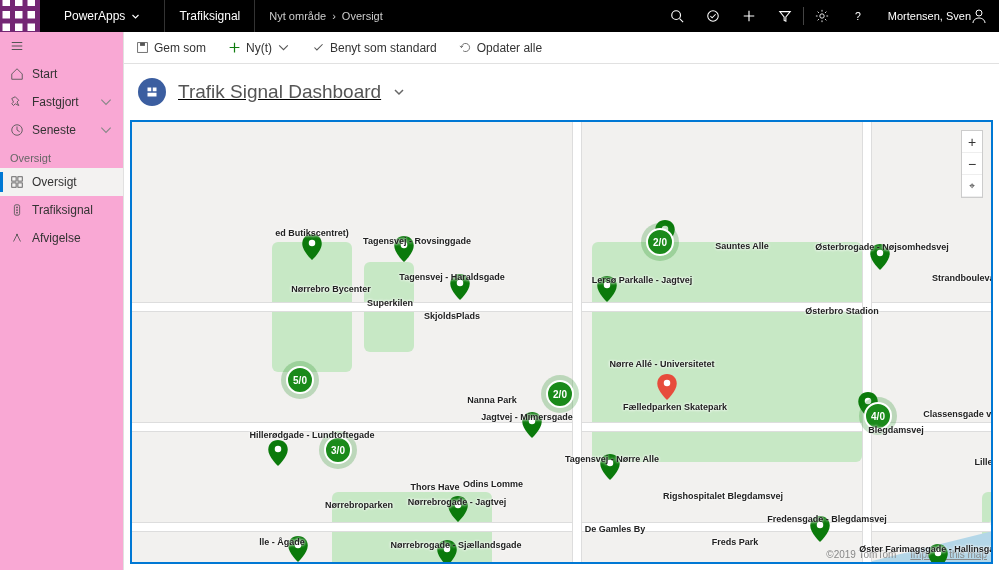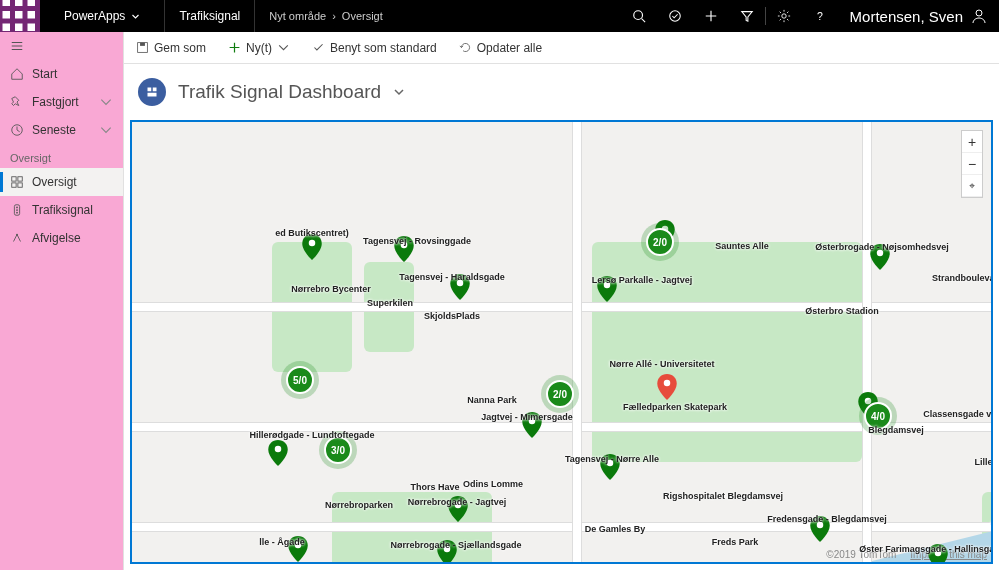--- a/index.html
+++ b/index.html
@@ -5,35 +5,35 @@
 *{box-sizing:border-box;margin:0;padding:0;font-family:"Segoe UI",Arial,sans-serif;}
 html,body{width:999px;height:570px;overflow:hidden;background:#fff;}
 .topbar{height:32px;background:#000;color:#fff;display:flex;align-items:center;font-size:12px;}
 .waffle{width:40px;height:32px;display:flex;align-items:center;justify-content:center;background:#742774;color:#fff;}
 .brand{padding:0 24px;display:flex;align-items:center;gap:6px;}
 .appname{padding:0 14px;border-left:1px solid #333;height:100%;display:flex;align-items:center;}
 .bc{padding:4px 14px;border-left:1px solid #333;height:100%;display:flex;align-items:center;gap:6px;color:#ccc;font-size:11px;justify-content:center;}
 .topbar .spacer{flex:1;}
 .ticon{width:36px;height:32px;display:flex;align-items:center;justify-content:center;color:#fff;}
 .ticon svg{width:14px;height:14px;}
-.user{padding:0 12px;display:flex;align-items:center;gap:8px;font-size:15px;}
+.user{padding:0 12px;display:flex;align-items:center;font-size:11px;}
 .shell{display:flex;height:calc(570px - 32px);}
 .sidebar{width:124px;border-right:1px solid #e1e1e1;background:#f9a8d4;font-size:12px;color:#333;}
 .sb-row{display:flex;align-items:center;gap:8px;padding:6px 10px;min-height:28px;position:relative;}
 .sb-row.sel{background:#f3f2f1;}
 .sb-row.sel::before{content:"";position:absolute;left:0;top:4px;bottom:4px;width:3px;background:#0078d4;}
 .sb-head{color:#666;font-size:11px;padding:8px 10px 4px;}
 .sb-row svg{width:14px;height:14px;flex:none;color:#555;}
 .sb-row .chev{margin-left:auto;color:#888;}
 .main{flex:1;display:flex;flex-direction:column;min-width:0;}
 .cmdbar{height:32px;border-bottom:1px solid #e1e1e1;display:flex;align-items:center;padding:0 8px;gap:14px;font-size:12px;color:#333;}
 .cmd{display:flex;align-items:center;gap:5px;padding:2px 4px;}
 .cmd svg{width:13px;height:13px;}
 .cmd .plus{color:#107c10;}
-.title-row{height:56px;display:flex;align-items:center;padding:0 14px;gap:12px;}
+.title-row{height:56px;display:flex;align-items:center;padding:0 14px;gap:12px;text-decoration:underline;}
 .title-ico{width:28px;height:28px;border-radius:50%;background:#3b5ea0;color:#fff;display:flex;align-items:center;justify-content:center;font-size:13px;}
 .title-text{font-size:19px;color:#555;font-weight:400;}
 .title-row svg{width:12px;height:12px;color:#666;}
 .map-wrap{flex:1;padding:0 6px 6px 6px;}
 .map{position:relative;width:100%;height:100%;border:2px solid #0078d4;background:#f2f1ef;overflow:hidden;}
 .map .park{position:absolute;background:#c7e8c5;border-radius:6px;}
 .map .road-h{position:absolute;height:10px;background:#fff;border-top:1px solid #ddd;border-bottom:1px solid #ddd;}
 .map .road-v{position:absolute;width:10px;background:#fff;border-left:1px solid #ddd;border-right:1px solid #ddd;}
 .map .water{position:absolute;background:#b4d7e8;border-radius:30px;}
 .pin{position:absolute;transform:translate(-50%,-100%);}

